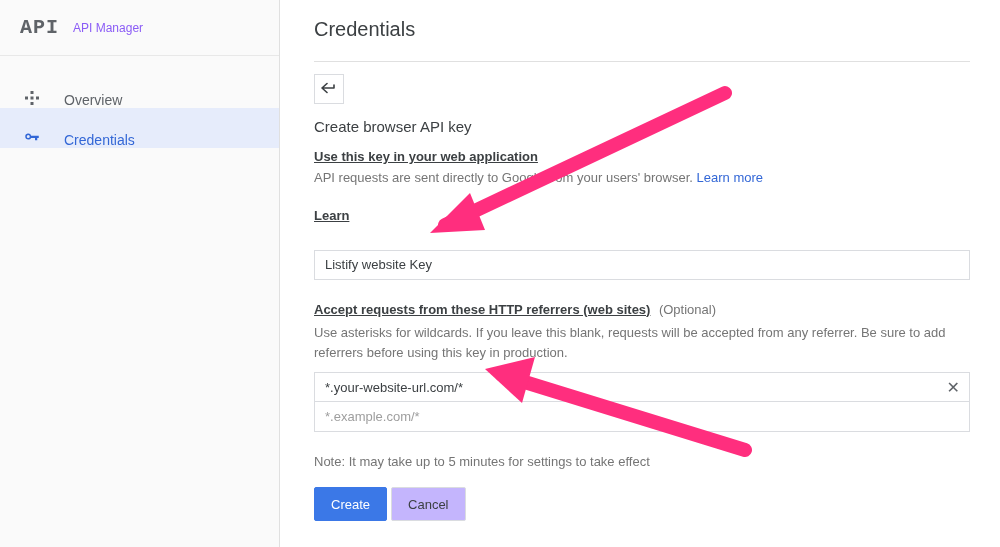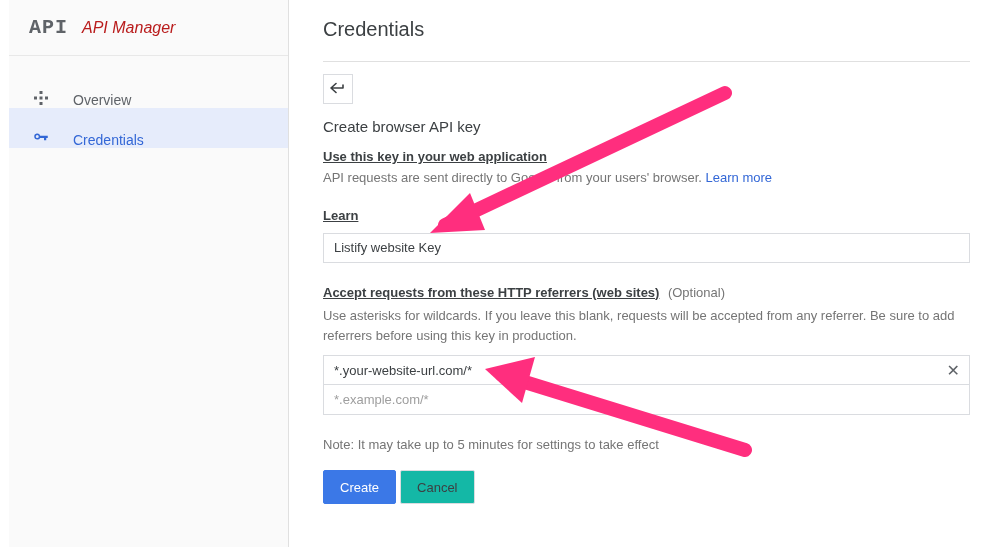--- a/index.html
+++ b/index.html
@@ -1,42 +1,42 @@
 <!DOCTYPE html>
 <html><head>
 <meta charset="utf-8">
 <style>
 * { box-sizing: border-box; margin: 0; padding: 0; }
 body { font-family: -apple-system, "Helvetica Neue", Arial, sans-serif; background: #fff; width: 1000px; height: 547px; overflow: hidden; position: relative; }
-.app { display: flex; height: 100%; padding-left: 9px; }
+.app { display: flex; height: 100%; }
 .sidebar { width: 280px; background: #fafafa; border-right: 1px solid #e0e0e0; }
 .sidebar-header { display: flex; align-items: center; padding: 16px 20px; border-bottom: 1px solid #e8e8e8; }
 .logo { font-family: "Courier New", monospace; font-weight: 700; font-size: 20px; letter-spacing: 1px; color: #5f6368; margin-right: 14px; }
-.logo-text { font-size: 16px; color: #b91c1c; font-style: italic; }
+.logo-text { font-size: 12px; color: #8b5cf6; }
 .nav { padding-top: 12px; }
 .nav-item { display: flex; align-items: flex-end; height: 40px; padding: 0 22px; cursor: pointer; color: #5f6368; font-size: 14px; }
 .nav-item .icon { width: 20px; height: 20px; margin-right: 22px; display: flex; align-items: center; justify-content: center; }
 .nav-item.active { background: #e6ecfb; color: #3367d6; }
 .nav-item.active .icon svg { fill: #3367d6; }
 .main { flex: 1; padding: 0 30px 0 34px; overflow: auto; }
 .page-title { font-size: 20px; color: #3c4043; padding: 18px 0 20px; font-weight: 400; }
 .divider { height: 1px; background: #e0e0e0; margin-bottom: 12px; }
 .back-btn { width: 30px; height: 30px; border: 1px solid #dadce0; background: #fff; display: flex; align-items: center; justify-content: center; cursor: pointer; margin-bottom: 14px; }
 .section-title { font-size: 15px; color: #3c4043; margin-bottom: 14px; font-weight: 400; }
 .bold-label { font-size: 13px; font-weight: 700; color: #3c4043; margin-bottom: 4px; text-decoration: underline; }
 .help-text { font-size: 13px; color: #757575; line-height: 1.5; }
 .link { color: #3367d6; cursor: pointer; }
 .field-group { margin-top: 20px; }
 .input { width: 100%; height: 30px; border: 1px solid #dadce0; padding: 0 10px; font-size: 13px; color: #3c4043; outline: none; }
 .input::placeholder { color: #9e9e9e; }
 .referrer-row { position: relative; margin-top: 10px; }
 .clear-x { position: absolute; right: 10px; top: 50%; transform: translateY(-50%); color: #5f6368; cursor: pointer; font-size: 16px; }
 .note { font-size: 13px; color: #757575; margin-top: 22px; }
 .btn-row { display: flex; gap: 4px; margin-top: 18px; align-items: center; }
-.btn { height: 34px; padding: 0 16px; font-size: 13px; border: 1px solid #dadce0; background: #14b8a6; cursor: pointer; border-radius: 2px; color: #3c4043; }
+.btn { height: 34px; padding: 0 16px; font-size: 13px; border: 1px solid #dadce0; background: #c4b5fd; cursor: pointer; border-radius: 2px; color: #3c4043; }
 .btn.primary { background: #3b78e7; color: #fff; border-color: #3b78e7; }
 .arrow { position: absolute; pointer-events: none; }
 </style>
 </head>
 <body>
 
 <div class="app">
   <div class="sidebar">
     <div class="sidebar-header">
       <span class="logo">API</span>
@@ -81,21 +81,21 @@
 
     <div class="section-title">Create browser API key</div>
 
     <div class="bold-label">Use this key in your web application</div>
     <div class="help-text">
       <span>API requests are sent directly to Google from your users' browser. </span><span class="link">Learn more</span>
     </div>
 
     <div class="field-group">
       <div class="bold-label">Learn</div>
-      <input class="input" type="text" style="margin-top: 6px;" value="Listify website Key">
+      <input class="input" type="text" style="margin-top: 23px;" value="Listify website Key">
     </div>
 
     <div class="field-group">
       <div style="margin-bottom:4px">
         <span class="bold-label" style="display:inline">Accept requests from these HTTP referrers (web sites)</span>
         <span class="help-text" style="margin-left:4px">(Optional)</span>
       </div>
       <div class="help-text">Use asterisks for wildcards. If you leave this blank, requests will be accepted from any referrer. Be sure to add referrers before using this key in production.</div>
 
       <div class="referrer-row">

